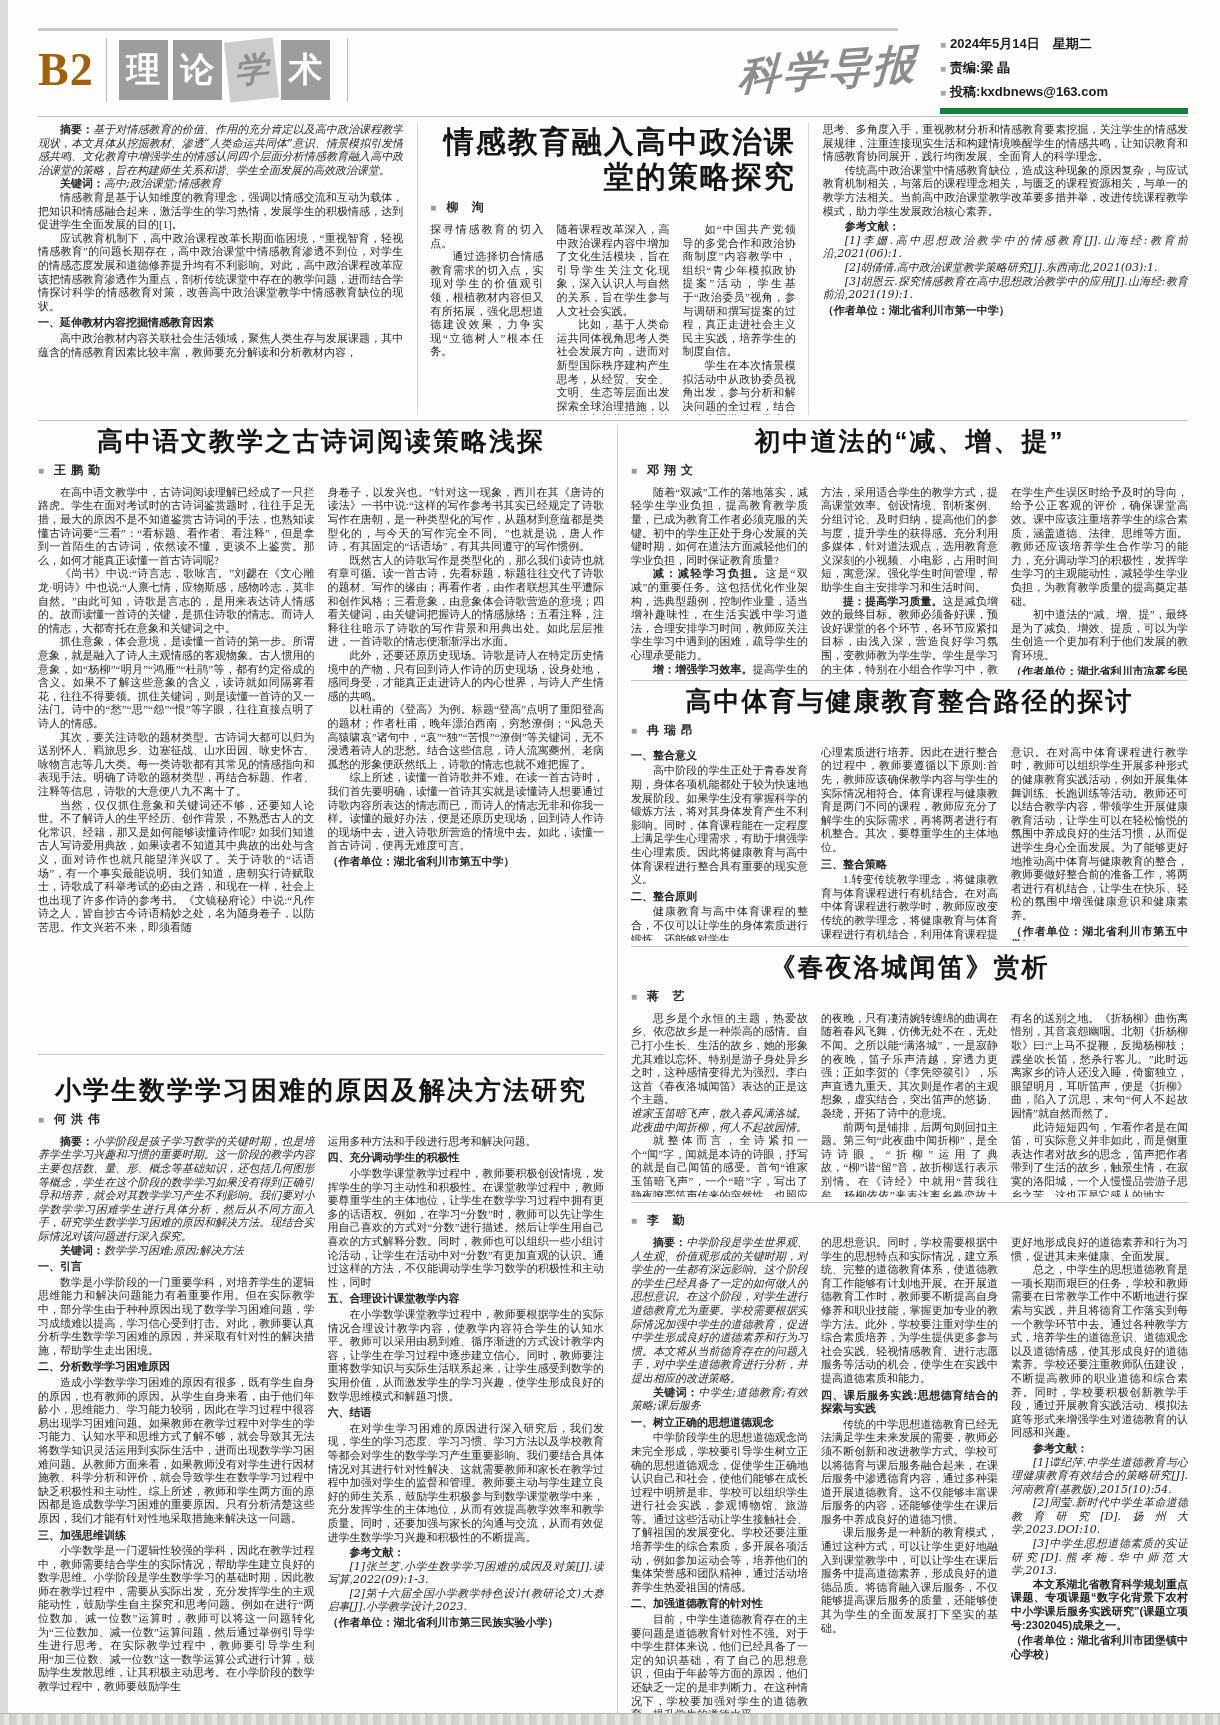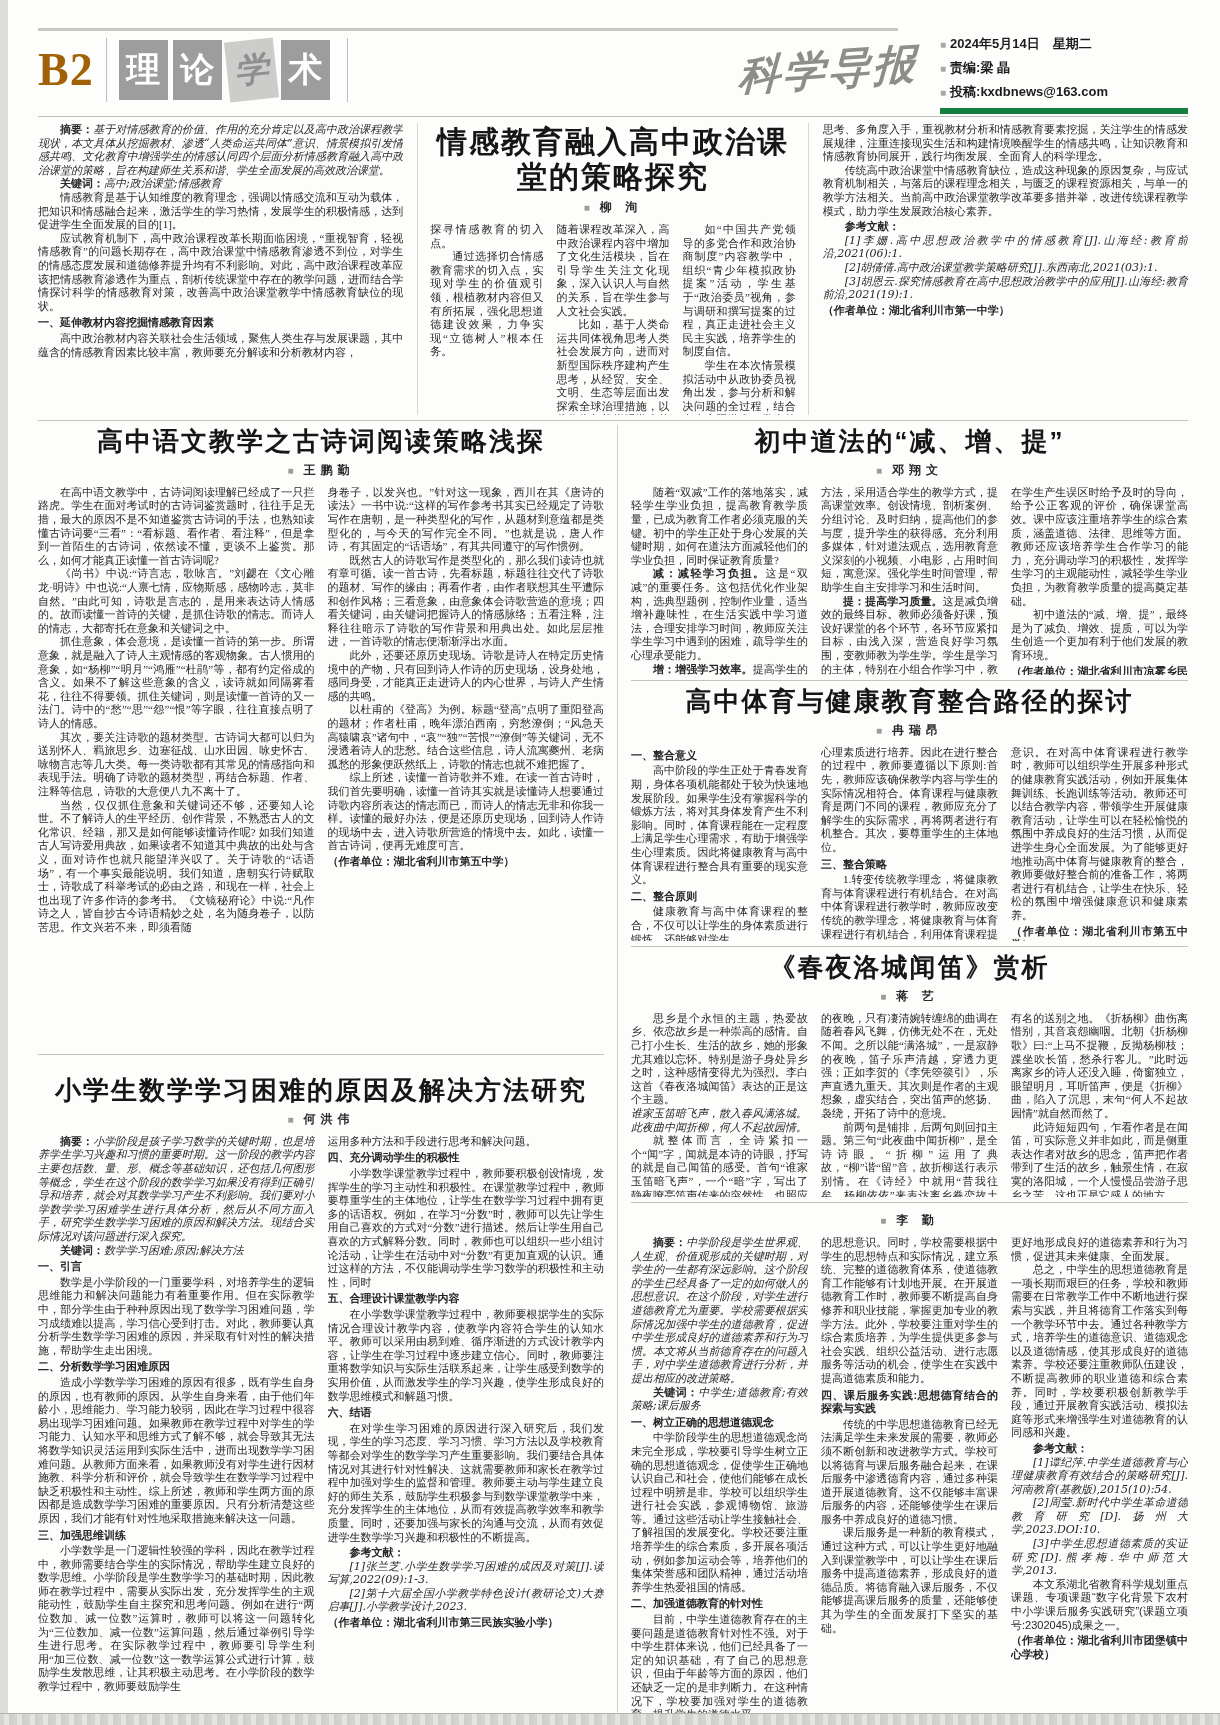--- a/index.html
+++ b/index.html
@@ -25,35 +25,35 @@
   .pubinfo{width:248px;font-family:"Liberation Sans",sans-serif;font-size:13px;font-weight:bold;color:#1c1c1c;line-height:23px;
     border-bottom:6px solid #15803d;padding-bottom:4px;}
   .pubinfo .sq{color:#a7a7a5;font-size:10px;margin-right:4px;}
   .hdr-rule{border-top:1px solid #bdbdba;margin:2px 0 6px 0;}
 
   
   .art{overflow:hidden;display:flex;flex-direction:column;}
   .a-title{text-align:center;font-family:"Liberation Sans",sans-serif;font-weight:bold;color:#161616;
     letter-spacing:2px;line-height:1.15;margin:2px 0 0 0;}
   .t-md{font-size:26px;}
-  .t-lg{font-size:30px;}
-  .byline{text-align:center;font-size:12px;margin:5px 0 7px 0;color:#2a2a2a;}
+  .t-lg{font-size:30px;text-align:right;}
+  .byline{text-align:left;font-size:12px;margin:5px 0 7px 0;color:#2a2a2a;}
   .byline .sq{color:#9c9c9a;font-size:10px;margin-right:7px;}
   .byline .nm{font-weight:bold;letter-spacing:5px;font-family:"Liberation Sans",sans-serif;}
   .abody{flex:1;display:flex;gap:13px;overflow:hidden;}
   .acol{flex:1;overflow:hidden;}
   .acol p{margin:0;font-size:11px;line-height:13.6px;text-align:justify;}
   .t-p{text-indent:2em;}
   .t-cont{text-indent:0;}
   .t-sec{font-family:"Liberation Sans",sans-serif;font-weight:bold;text-align:center;font-size:11.5px;margin:3px 0 2px 0 !important;}
   .t-abs,.t-kw{font-family:"DejaVu Serif",serif;font-style:italic;text-indent:2em;}
   .t-abs b,.t-kw b,.t-p b,.t-cont b{font-style:normal;font-family:"Liberation Sans",sans-serif;}
   .t-refhead{font-family:"Liberation Sans",sans-serif;font-weight:bold;text-indent:2em;margin-top:2px !important;}
   .t-ref{font-family:"DejaVu Serif",serif;font-style:italic;text-indent:2em;}
-  .t-fund{font-weight:normal;text-indent:2em;font-family:"Liberation Sans",sans-serif;}
+  .t-fund{font-weight:bold;text-indent:2em;font-family:"Liberation Sans",sans-serif;}
   .t-aff{font-family:"Liberation Sans",sans-serif;font-weight:bold;text-align:right;margin-top:2px !important;}
   .t-poem{font-family:"DejaVu Serif",serif;font-style:italic;text-align:center;}
 
   
   #band1{height:292px;display:flex;gap:14px;}
   .a1flank{width:276px;overflow:hidden;}
   .a1center{flex:1;display:flex;flex-direction:column;border-left:1px solid #d8d8d5;border-right:1px solid #d8d8d5;padding:0 12px;overflow:hidden;}
   .hdiv{border-top:1px solid #c3c3c0;margin:5px 0 4px 0;}
   #main{display:flex;}
   .half-l{width:566px;}
@@ -281,21 +281,21 @@
           <div class="abody">
               <div class="acol">
                 <p class="t-abs"><b>摘要：</b>中学阶段是学生世界观、人生观、价值观形成的关键时期，对学生的一生都有深远影响。这个阶段的学生已经具备了一定的如何做人的思想意识。在这个阶段，对学生进行道德教育尤为重要。学校需要根据实际情况加强中学生的道德教育，促进中学生形成良好的道德素养和行为习惯。本文将从当前德育存在的问题入手，对中学生道德教育进行分析，并提出相应的改进策略。</p>
                 <p class="t-kw"><b>关键词：</b>中学生;道德教育;有效策略;课后服务</p>
                 <p class="t-sec">一、树立正确的思想道德观念</p>
                 <p class="t-p">中学阶段学生的思想道德观念尚未完全形成，学校要引导学生树立正确的思想道德观念，促使学生正确地认识自己和社会，使他们能够在成长过程中明辨是非。学校可以组织学生进行社会实践，参观博物馆、旅游等。通过这些活动让学生接触社会、了解祖国的发展变化。学校还要注重培养学生的综合素质，多开展各项活动，例如参加运动会等，培养他们的集体荣誉感和团队精神，通过活动培养学生热爱祖国的情感。</p>
                 <p class="t-sec">二、加强道德教育的针对性</p>
                 <p class="t-p">目前，中学生道德教育存在的主要问题是道德教育针对性不强。对于中学生群体来说，他们已经具备了一定的知识基础，有了自己的思想意识，但由于年龄等方面的原因，他们还缺乏一定的是非判断力。在这种情况下，学校要加强对学生的道德教育，提升学生的道德水平。</p>
               </div>
               <div class="acol">
-                <p class="t-cont">的思想意识。同时，学校需要根据中学生的思想特点和实际情况，建立系统、完整的道德教育体系，使道德教育工作能够有计划地开展。在开展道德教育工作时，教师要不断提高自身修养和职业技能，掌握更加专业的教学方法。此外，学校要注重对学生的综合素质培养，为学生提供更多参与社会实践、组织公益活动、进行志愿服务等活动的机会，使学生在实践中提高道德素质和能力。</p>
+                <p class="t-cont">的思想意识。同时，学校需要根据中学生的思想特点和实际情况，建立系统、完整的道德教育体系，使道德教育工作能够有计划地开展。在开展道德教育工作时，教师要不断提高自身修养和职业技能，掌握更加专业的教学方法。此外，学校要注重对学生的综合素质培养，为学生提供更多参与社会实践、轻视情感教育、进行志愿服务等活动的机会，使学生在实践中提高道德素质和能力。</p>
                 <p class="t-sec">四、课后服务实践:思想德育结合的探索与实践</p>
                 <p class="t-p">传统的中学思想道德教育已经无法满足学生未来发展的需要，教师必须不断创新和改进教学方式。学校可以将德育与课后服务融合起来，在课后服务中渗透德育内容，通过多种渠道开展道德教育。这不仅能够丰富课后服务的内容，还能够使学生在课后服务中养成良好的道德习惯。</p>
                 <p class="t-p">课后服务是一种新的教育模式，通过这种方式，可以让学生更好地融入到课堂教学中，可以让学生在课后服务中提高道德素养，形成良好的道德品质。将德育融入课后服务，不仅能够提高课后服务的质量，还能够使其为学生的全面发展打下坚实的基础。</p>
               </div>
               <div class="acol">
                 <p class="t-cont">更好地形成良好的道德素养和行为习惯，促进其未来健康、全面发展。</p>
                 <p class="t-p">总之，中学生的思想道德教育是一项长期而艰巨的任务，学校和教师需要在日常教学工作中不断地进行探索与实践，并且将德育工作落实到每一个教学环节中去。通过各种教学方式，培养学生的道德意识、道德观念以及道德情感，使其形成良好的道德素养。学校还要注重教师队伍建设，不断提高教师的职业道德和综合素养。同时，学校要积极创新教学手段，通过开展教育实践活动、模拟法庭等形式来增强学生对道德教育的认同感和兴趣。</p>
                 <p class="t-refhead">参考文献：</p>
                 <p class="t-ref">[1]谭纪萍.中学生道德教育与心理健康教育有效结合的策略研究[J].河南教育(基教版),2015(10):54.</p>
                 <p class="t-ref">[2]周莹.新时代中学生革命道德教育研究[D].扬州大学,2023.DOI:10.</p>

